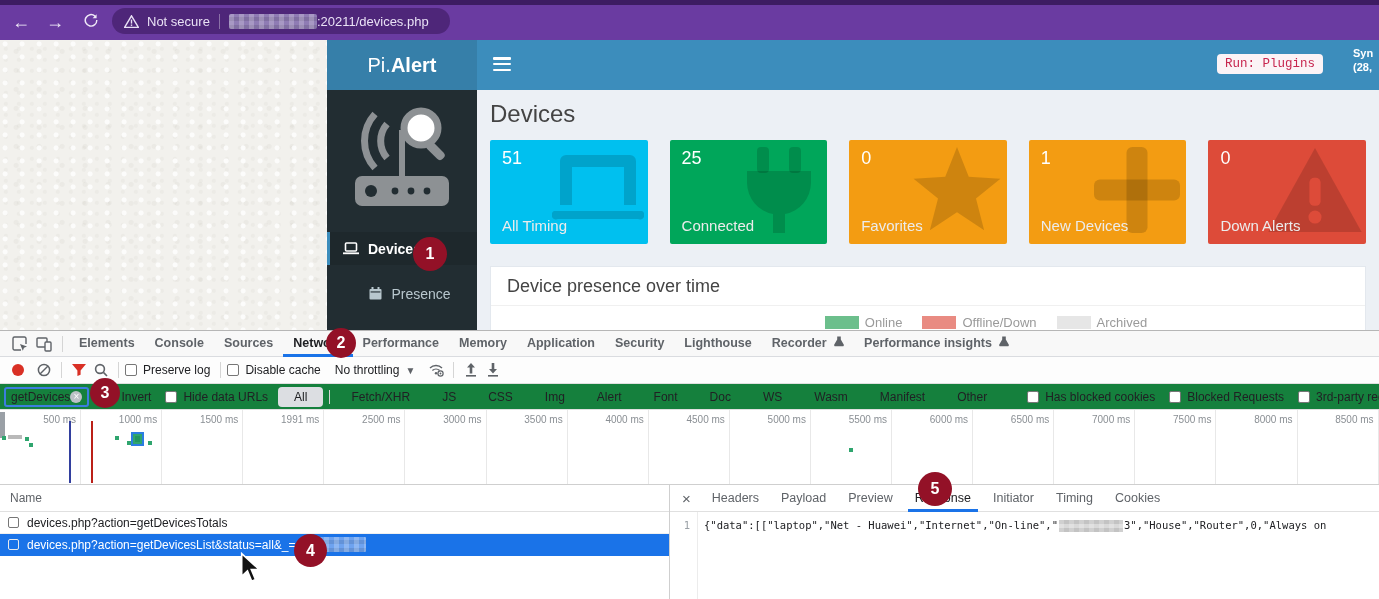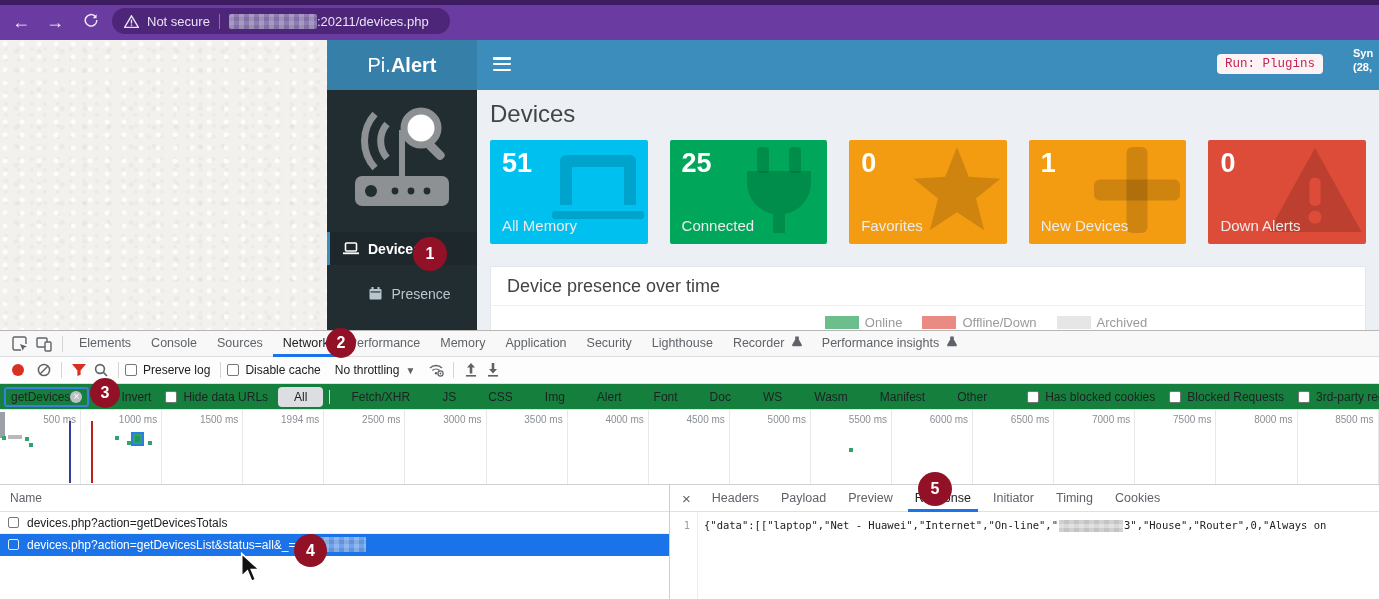--- a/index.html
+++ b/index.html
@@ -40,32 +40,32 @@
   .sidebar { width:150px; background:#222d32; position:relative; }
   .sb-logo { display:block; margin:14px auto 0; }
   .menu { margin-top:16px; }
   .menu-item { height:33px; display:flex; align-items:center; gap:9px; padding-left:13px; color:#b8c7ce; font-size:14px; border-left:3px solid transparent; cursor:pointer; }
   .menu-item.active { background:#1e282c; border-left-color:#3c8dbc; color:#fff; font-weight:bold; }
   .menu-item + .menu-item { margin-top:12px;justify-content:center; }
   .content { flex:1; background:#ecf0f5; padding:8px 13px; overflow:hidden; }
   .page-title { font-size:24px; font-weight:400; color:#444; margin:2px 0 12px; }
   .cards { display:flex; gap:22px; }
   .card { position:relative; width:158px; height:104px; border-radius:2px; color:#fff; padding:8px 12px; overflow:hidden; cursor:pointer; }
-  .card-value { font-size:27px; font-weight:bold; line-height:1.15; position:relative; z-index:2; }
+  .card-value { font-size:18px; font-weight:normal; line-height:1.15; position:relative; z-index:2; }
   .card-label { position:absolute; left:12px; bottom:10px; font-size:15px; color:#ececec; z-index:2; }
   .card-icon { position:absolute; right:4px; top:50%; transform:translateY(-50%); color:rgba(0,0,0,.15); z-index:1; }
   .panel { margin-top:22px; background:#fff; border:1px solid #e3e8ee; border-bottom:none; height:70px; }
   .panel-title { font-size:18px; color:#444; padding:9px 16px 8px; border-bottom:1px solid #f0f0f0; }
   .legend { display:flex; align-items:center; justify-content:center; gap:20px; margin-top:9px; padding-left:116px; font-size:13px; color:#9a9a9a; }
   .legend-item { display:flex; align-items:center; gap:6px; }
   .swatch { width:34px; height:13px; }
 
   
   .devtools { position:absolute; left:0; top:330px; width:1379px; height:269px; background:#fff; border-top:1px solid #b6b6b6; font-size:12px; color:#202124; }
-  .dt-tabs { height:26px; display:flex; align-items:center; background:#f8f8f8; border-bottom:1px solid #dadce0; padding-left:8px; }
+  .dt-tabs { height:26px; display:flex; align-items:center; background:#f8f8f8; border-bottom:1px solid #dadce0; padding-left:8px;font-weight:bold; }
   .dt-iconbtn { width:24px; height:24px; display:flex; align-items:center; justify-content:center; color:#5f6368; cursor:pointer; }
   .vsep { width:1px; height:16px; background:#d5d5d5; margin:0 6px; }
   .dt-tab { position:relative; padding:0 10px; line-height:25px; height:26px; color:#5f6368; font-size:12.5px; cursor:pointer; white-space:nowrap; }
   .dt-tab.active { color:#202124; }
   .dt-tab.active::after { content:""; position:absolute; left:0; right:0; bottom:0; height:3px; background:#1a73e8; }
   .exp { display:none; margin-left:4px; }
   .exp.show { display:inline-block; }
 
   .dt-toolbar { height:27px; display:flex; align-items:center; background:#fdfdfd; border-bottom:1px solid #e0e0e0; padding:0 6px; }
   .rec-dot { width:12px; height:12px; border-radius:50%; background:#d93025; margin:0 9px 0 6px; cursor:pointer; }
@@ -213,21 +213,21 @@
         <div class="page-title">Devices</div>
         <div class="cards">
           <div class="card" style="background-color: rgb(0, 192, 239);">
             <div class="card-value">51</div>
             <span class="card-icon">
               <svg width="92" height="78" viewBox="0 0 92 78" fill="currentColor">
                   <path d="M14 4 h64 a6 6 0 0 1 6 6 v44 h-12 v-38 h-52 v38 h-12 v-44 a6 6 0 0 1 6-6z"></path>
                   <path d="M2 60 h88 a4 4 0 0 1-4 8 h-80 a4 4 0 0 1-4-8z"></path>
                 </svg>
             </span>
-            <div class="card-label">All Memory</div>
+            <div class="card-label">All Timing</div>
           </div>
           <div class="card" style="background-color: rgb(0, 166, 90);">
             <div class="card-value">25</div>
             <span class="card-icon">
               <svg width="88" height="86" viewBox="0 0 88 86" fill="currentColor">
                   <rect x="22" y="0" width="12" height="26" rx="4"></rect>
                   <rect x="54" y="0" width="12" height="26" rx="4"></rect>
                   <path d="M12 24 h64 v12 a32 32 0 0 1-26 31 v19 h-12 v-19 a32 32 0 0 1-26-31z"></path>
                 </svg>
             </span>
@@ -483,21 +483,21 @@
 
     <div class="dt-timeline">
       <div class="tl-cells">
 
           <div class="tl-cell">500 ms</div>
 
           <div class="tl-cell">1000 ms</div>
 
           <div class="tl-cell">1500 ms</div>
 
-          <div class="tl-cell">1994 ms</div>
+          <div class="tl-cell">1991 ms</div>
 
           <div class="tl-cell">2500 ms</div>
 
           <div class="tl-cell">3000 ms</div>
 
           <div class="tl-cell">3500 ms</div>
 
           <div class="tl-cell">4000 ms</div>
 
           <div class="tl-cell">4500 ms</div>

